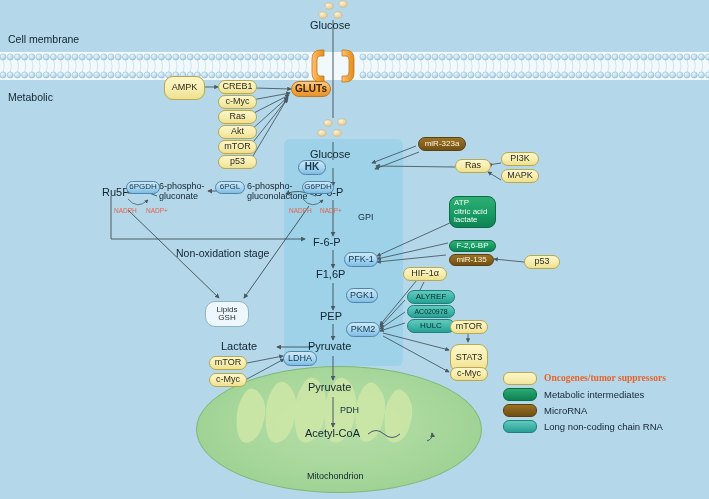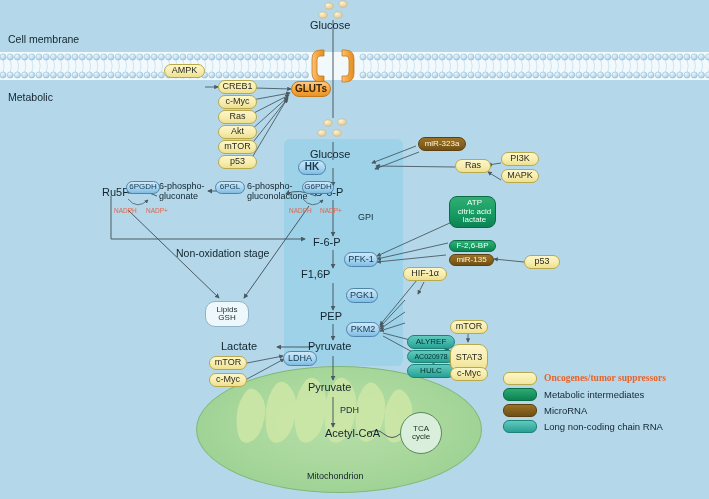--- a/index.html
+++ b/index.html
@@ -42,21 +42,21 @@
     color:#f2fff8;font-size:8px;
   }
   .pill-mirna{
     background:linear-gradient(180deg,#9a7224 0%,#84601c 60%,#6f4f14 100%);
     border:1px solid #5c4110;border-radius:9px;
     color:#fdf3dd;font-size:8px;
   }
   .pill-lnc{
     background:linear-gradient(180deg,#62c9bd 0%,#3eb3a7 60%,#28a095 100%);
     border:1px solid #1d8178;border-radius:9px;
-    color:#04302c;font-size:8px;margin-top:45px;
+    color:#04302c;font-size:8px;
   }
   .pill-plain{
     background:#eef7fb;border:1px solid #8fb3c6;border-radius:10px;
     color:#1d2b33;font-size:8px;
   }
   .pill-circ{
     background:#d9eedb;border:1px solid #5a8a5c;border-radius:50%;
     color:#20331f;font-size:8px;
   }
   
@@ -636,48 +636,44 @@
   </svg>
 
   <div class="lbl" style="left:8px;top:33px;">Cell membrane</div>
   <div class="lbl" style="left:8px;top:91px;">Metabolic</div>
   <div class="met sm" style="left:307px;top:471px;">Mitochondrion</div>
 
   <div class="met" style="left:310px;top:19px;">Glucose</div>
   <div class="met" style="left:310px;top:148px;">Glucose</div>
   <div class="met" style="left:314px;top:186px;">G-6-P</div>
   <div class="met" style="left:313px;top:236px;">F-6-P</div>
-  <div class="met" style="left:301px;top:268px;">F1,6P</div>
+  <div class="met" style="left:316px;top:268px;">F1,6P</div>
   <div class="met" style="left:320px;top:310px;">PEP</div>
   <div class="met" style="left:308px;top:340px;">Pyruvate</div>
   <div class="met" style="left:308px;top:381px;">Pyruvate</div>
   <div class="met" style="left:221px;top:340px;">Lactate</div>
-  <div class="met" style="left:305px;top:427px;margin-left:20px;">Acetyl-CoA</div>
+  <div class="met" style="left:305px;top:427px;">Acetyl-CoA</div>
   <div class="met" style="left:102px;top:186px;">Ru5P</div>
 
   <div style="position:absolute;left:159px;top:181px;">
     <div class="met sm" style="position:relative;left:0;top:0;">6-phospho-</div>
     <div class="met sm" style="position:relative;left:0;top:0;">gluconate</div>
   </div>
   <div style="position:absolute;left:247px;top:181px;">
     <div class="met sm" style="position:relative;left:0;top:0;">6-phospho-</div>
     <div class="met sm" style="position:relative;left:0;top:0;">gluconolactone</div>
   </div>
 
   <div class="met sm" style="left:176px;top:247px;font-size:10.5px;">Non-oxidation stage</div>
 
   <div class="node pill-plain" style="left:205px;top:301px;width:44px;height:26px;flex-direction:column;">
     <span>Lipids</span>
     <span>GSH</span>
   </div>
 
-  <div class="node pill-circ" style="left:400px;top:412px;width:42px;height:42px;flex-direction:column;">
-    <span>TCA</span>
-    <span>cycle</span>
-  </div>
 
   <div class="cofac" style="left:289px;top:207px;">NADPH</div>
   <div class="cofac" style="left:320px;top:207px;">NADP+</div>
   <div class="cofac" style="left:114px;top:207px;">NADPH</div>
   <div class="cofac" style="left:146px;top:207px;">NADP+</div>
 
   <div class="node pill-trans" style="left:291px;top:81px;width:40px;height:16px;">GLUTs</div>
 
   <div class="node pill-enz" style="left:298px;top:160px;width:28px;height:15px;font-size:10px;font-weight:bold;">HK</div>
 
@@ -692,35 +688,35 @@
   <div class="node pill-enz" style="left:283px;top:351px;width:34px;height:15px;">LDHA</div>
 
   <div class="met sm" style="left:340px;top:405px;color:#14303f;">PDH</div>
 
   <div class="node pill-enz" style="left:302px;top:181px;width:32px;height:13px;font-size:8px;">G6PDH</div>
 
   <div class="node pill-enz" style="left:215px;top:181px;width:30px;height:13px;font-size:8px;">6PGL</div>
 
   <div class="node pill-enz" style="left:126px;top:181px;width:34px;height:13px;font-size:8px;">6PGDH</div>
 
-  <div class="node pill-onco" style="left:164px;top:64px;width:41px;height:14px;">AMPK</div>
+  <div class="node pill-onco" style="left:164px;top:76px;width:41px;height:24px;">AMPK</div>
   <div class="node pill-onco" style="left:218px;top:80px;width:39px;height:14px;">CREB1</div>
   <div class="node pill-onco" style="left:218px;top:95px;width:39px;height:14px;">c-Myc</div>
   <div class="node pill-onco" style="left:218px;top:110px;width:39px;height:14px;">Ras</div>
   <div class="node pill-onco" style="left:218px;top:125px;width:39px;height:14px;">Akt</div>
   <div class="node pill-onco" style="left:218px;top:140px;width:39px;height:14px;">mTOR</div>
   <div class="node pill-onco" style="left:218px;top:155px;width:39px;height:14px;">p53</div>
 
   <div class="node pill-mirna" style="left:418px;top:137px;width:48px;height:14px;">miR-323a</div>
   <div class="node pill-onco" style="left:455px;top:159px;width:36px;height:14px;">Ras</div>
   <div class="node pill-onco" style="left:501px;top:152px;width:38px;height:14px;">PI3K</div>
   <div class="node pill-onco" style="left:501px;top:169px;width:38px;height:14px;">MAPK</div>
 
   <div class="node pill-inter" style="left:449px;top:196px;width:47px;height:32px;
-       flex-direction:column;align-items:center;padding-left:4px;justify-content:center;">
+       flex-direction:column;align-items:flex-start;padding-left:4px;justify-content:center;">
     <span>ATP</span>
     <span>citric acid</span>
     <span>lactate</span>
   </div>
 
   <div class="node pill-inter" style="left:449px;top:240px;width:47px;height:12px;border-radius:7px;">F-2,6-BP</div>
 
   <div class="node pill-mirna" style="left:449px;top:254px;width:45px;height:12px;">miR-135</div>
 
   <div class="node pill-onco" style="left:524px;top:255px;width:36px;height:14px;">p53</div>

